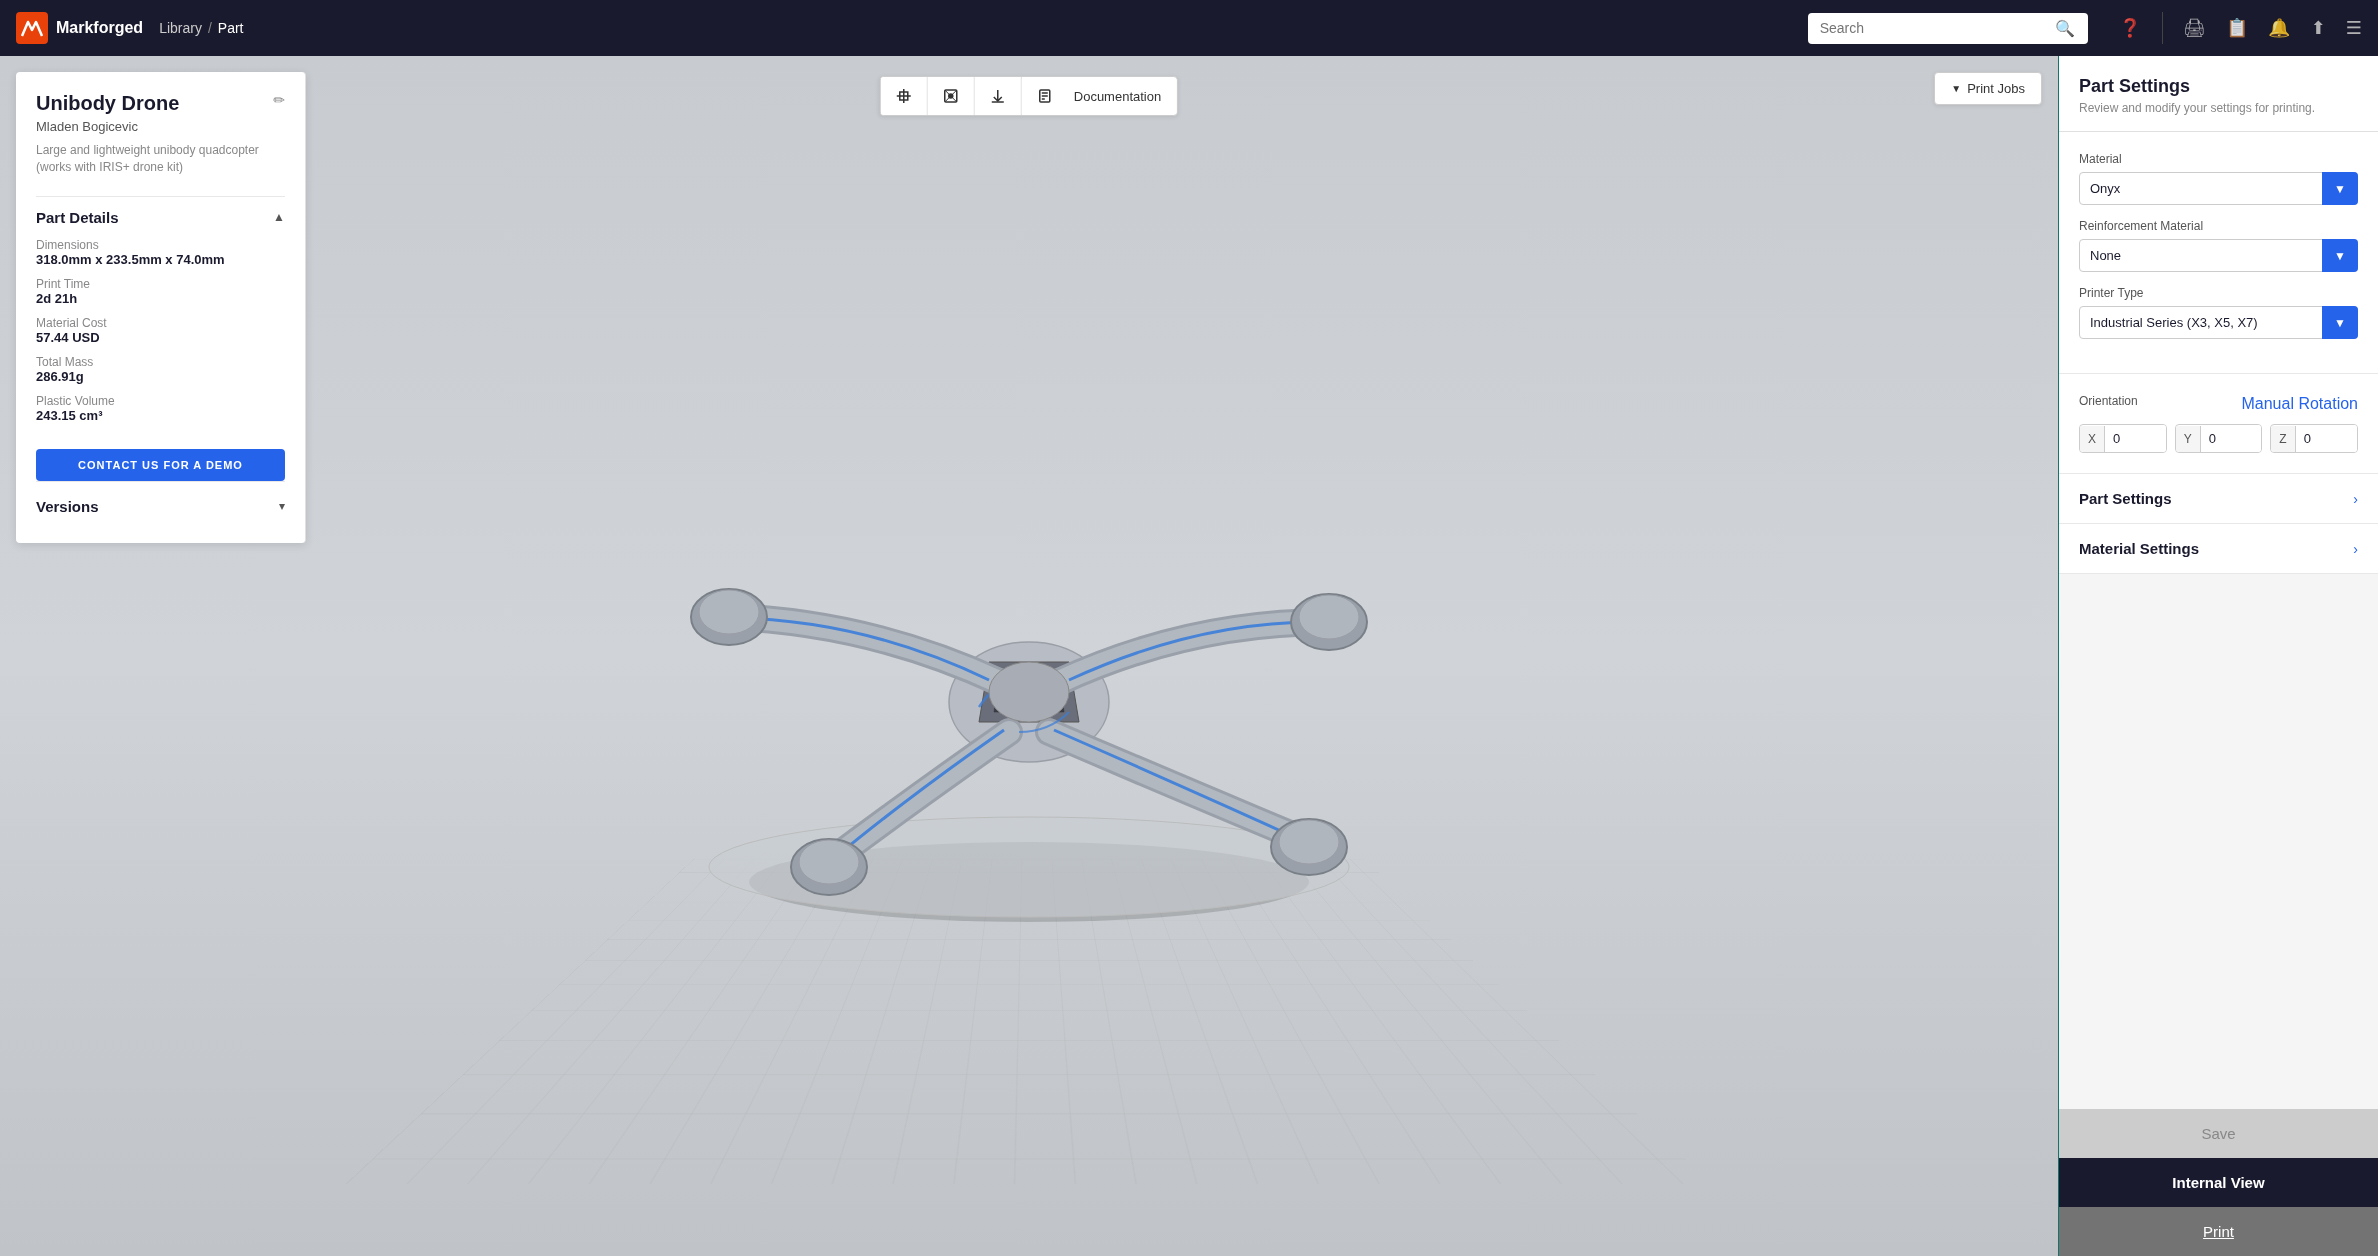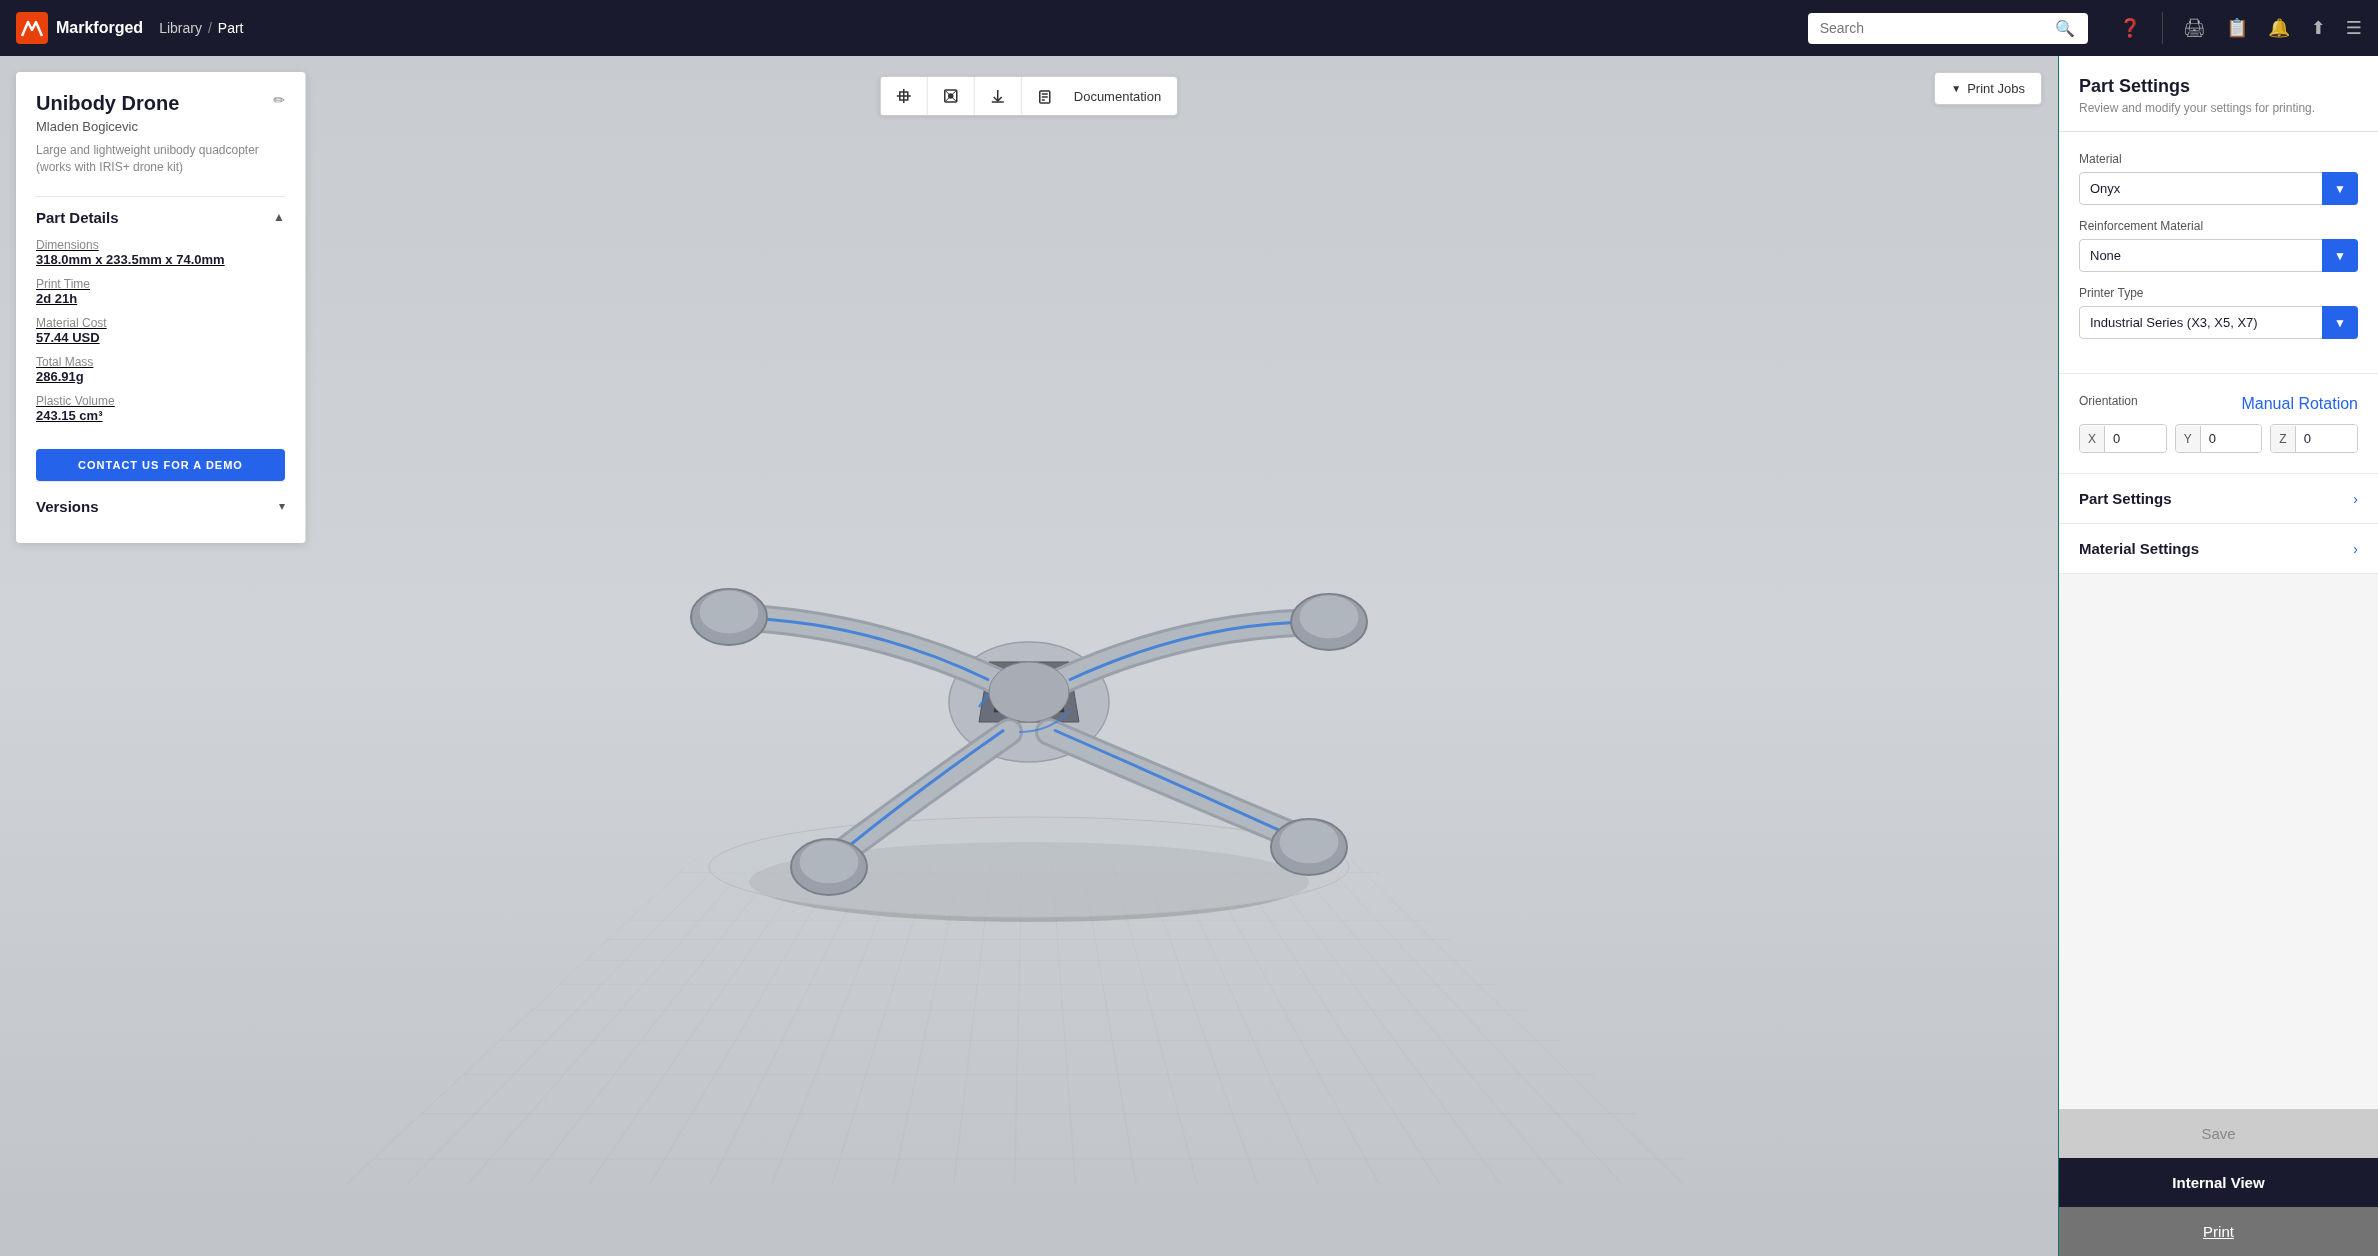--- a/index.html
+++ b/index.html
@@ -114,21 +114,21 @@
     .section-header {
       display: flex;
       align-items: center;
       justify-content: space-between;
       padding: 12px 0;
       border-top: 1px solid #e8e8e8;
       cursor: pointer;
     }
     .section-title { font-size: 15px; font-weight: 600; color: #1a1a2e; }
     .chevron { color: #555; font-size: 12px; }
-    .detail-row { margin-bottom: 10px; text-decoration: underline; }
+    .detail-row { margin-bottom: 10px; }
     .detail-label { font-size: 12px; color: #888; }
     .detail-value { font-size: 13px; font-weight: 600; color: #1a1a2e; }
     .demo-btn {
       background: #2563eb;
       color: white;
       border: none;
       border-radius: 4px;
       padding: 10px 16px;
       font-size: 11px;
       font-weight: 700;
@@ -196,21 +196,21 @@
       align-items: center;
       justify-content: center;
     }
     .toolbar-btn:last-child { border-right: none; }
     .doc-btn {
       padding: 10px 16px;
       border: none;
       background: white;
       cursor: pointer;
       display: flex;
-      align-items: flex-end;
+      align-items: flex-start;
       gap: 22px;
       font-size: 13px;
       color: #333;
     }
     .print-jobs-btn {
       position: absolute;
       top: 16px;
       right: 16px;
       background: white;
       border: 1px solid #ccc;

